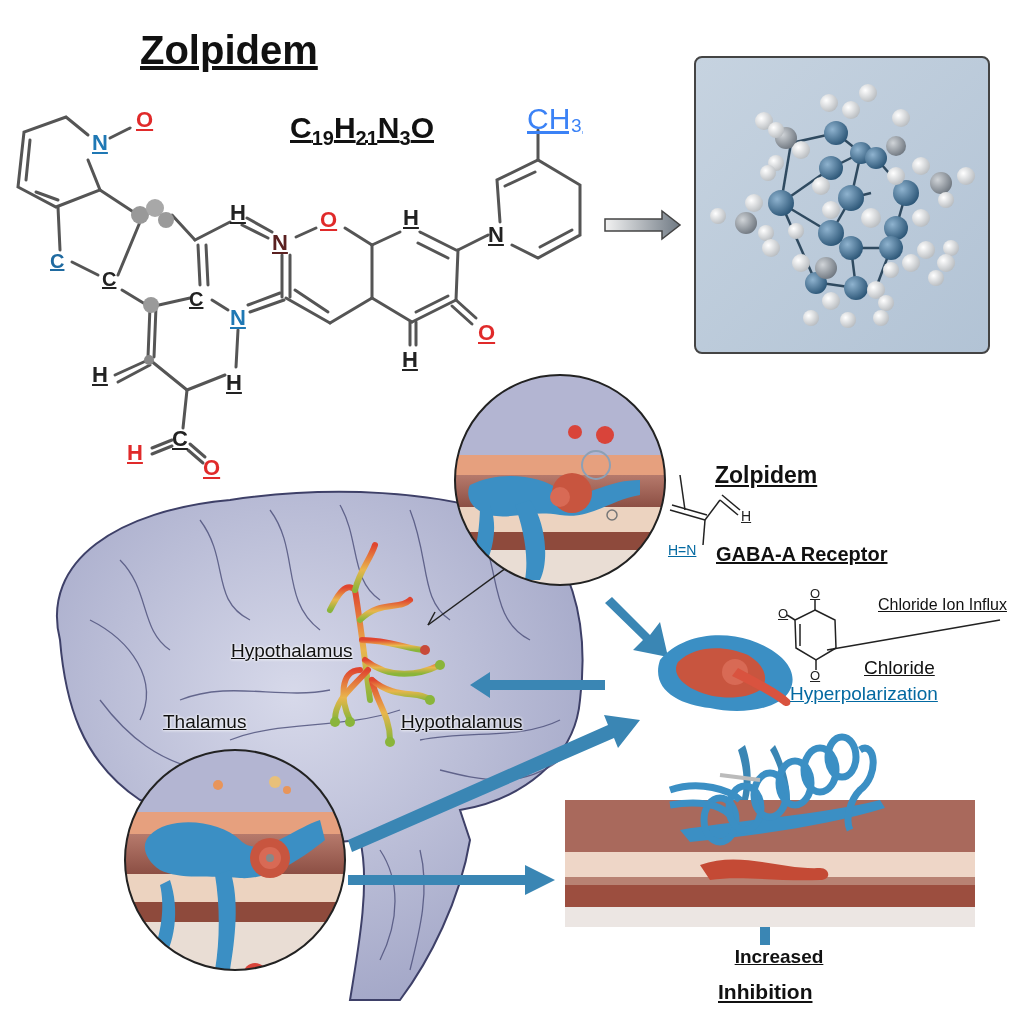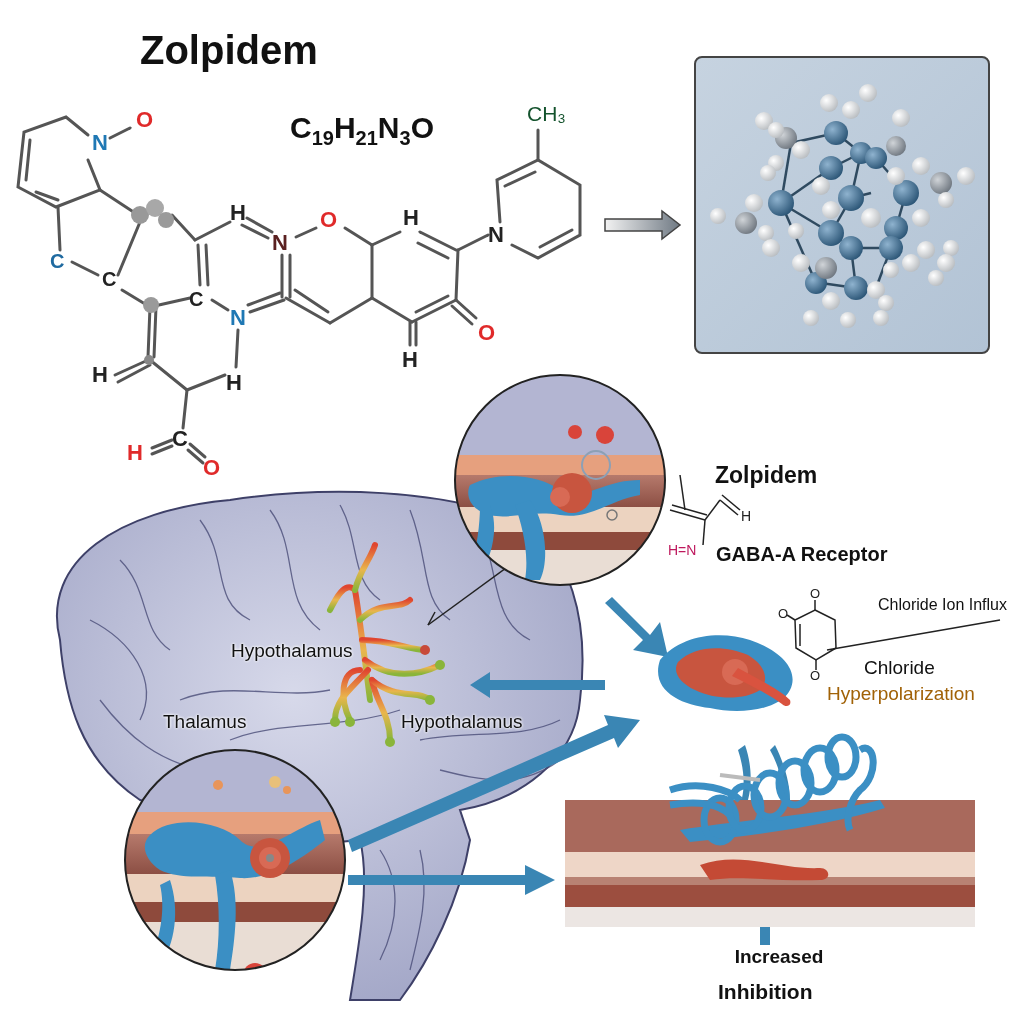--- a/index.html
+++ b/index.html
@@ -1,17 +1,17 @@
 <!DOCTYPE html>
 <html><head>
 <meta charset="utf-8">
 <style>
   html,body{margin:0;padding:0;background:#ffffff;}
   body{width:1024px;height:1024px;position:relative;overflow:hidden;font-family:"Liberation Sans",sans-serif;}
-  .abs{position:absolute;}
+  .abs{position:absolute;text-decoration:underline;}
   .title{left:140px;top:28px;font-size:40px;font-weight:bold;color:#111;}
   .formula{left:290px;top:88px;font-size:30px;font-weight:bold;color:#111;margin-top:23px;}
   .formula sub{font-size:20px;font-weight:bold;}
   .atom{font-size:22px;font-weight:bold;}
   .lbl{font-weight:bold;color:#111;}
   .brain-lbl{font-size:19px;font-weight:normal;color:#111;text-shadow:0 0 3px #fff,0 0 3px #fff;margin-left:15px;}
   .panel{left:694px;top:56px;width:292px;height:294px;border:2px solid #444;border-radius:8px;background:linear-gradient(135deg,#c6d3e0,#b2c3d5);}
   svg{position:absolute;left:0;top:0;}
 </style>
 </head>
@@ -112,21 +112,21 @@
 <span class="abs atom" style="left:230px;top:305px;color:#1f78b4">N</span>
 <span class="abs atom" style="left:92px;top:362px;color:#222">H</span>
 <span class="abs atom" style="left:226px;top:370px;color:#222">H</span>
 <span class="abs atom" style="left:127px;top:440px;color:#e02a2a">H</span>
 <span class="abs atom" style="left:172px;top:426px;color:#222">C</span>
 <span class="abs atom" style="left:203px;top:455px;color:#e02a2a">O</span>
 <span class="abs atom" style="left:403px;top:205px;color:#222">H</span>
 <span class="abs atom" style="left:402px;top:347px;color:#222">H</span>
 <span class="abs atom" style="left:478px;top:320px;color:#e02a2a">O</span>
 <span class="abs atom" style="left:488px;top:222px;color:#222">N</span>
-<span class="abs" style="left:527px;top:102px;font-size:21px;color:#14532d">CH₃</span>
+<span class="abs" style="left:527px;top:102px;font-size:30px;color:#3b82f6">CH₃</span>
 
 <div class="abs panel">
   <svg width="292" height="294">
     <defs>
       <radialGradient id="gblue" cx="0.35" cy="0.35" r="0.7">
           <stop offset="0" stop-color="#8fb3cf"></stop>
           <stop offset="1" stop-color="#2b5576"></stop>
         </radialGradient>
       <radialGradient id="gwhite" cx="0.35" cy="0.35" r="0.7">
           <stop offset="0" stop-color="#ffffff"></stop>
@@ -381,22 +381,22 @@
       <path d="M670,790 C700,780 730,790 740,800"></path>
         <path d="M670,805 C700,800 720,805 730,815"></path>
       <path d="M860,750 C875,740 880,775 860,790 C850,800 845,820 850,830"></path>
     </g>
     <path d="M720,775 L760,780" stroke="#bbb" stroke-width="4"></path>
   </g>
 </svg>
 
 <div class="abs lbl" style="left:715px;top:462px;font-size:23px">Zolpidem</div>
 <div class="abs" style="left:741px;top:508px;font-size:14px;color:#222">H</div>
-<div class="abs" style="left:668px;top:542px;font-size:14px;color:#be185d">H=N</div>
+<div class="abs" style="left:668px;top:542px;font-size:14px;color:#0369a1">H=N</div>
 <div class="abs lbl" style="left:716px;top:543px;font-size:20px">GABA-A Receptor</div>
 <div class="abs" style="left:810px;top:586px;font-size:13px;color:#222">O</div>
 <div class="abs" style="left:778px;top:606px;font-size:13px;color:#222">O</div>
 <div class="abs" style="left:810px;top:668px;font-size:13px;color:#222">O</div>
 <div class="abs" style="left:878px;top:596px;font-size:16px;color:#111">Chloride Ion Influx</div>
 <div class="abs" style="left:864px;top:657px;font-size:19px;color:#111">Chloride</div>
-<div class="abs" style="left:827px;top:683px;font-size:19px;color:#a16207">Hyperpolarization</div>
+<div class="abs" style="left:790px;top:683px;font-size:19px;color:#0369a1">Hyperpolarization</div>
 <div class="abs lbl" style="left:718px;top:946px;font-size:19px;text-align:center;width:122px">Increased</div>
 <div class="abs lbl" style="left:718px;top:980px;font-size:21px;width:122px">Inhibition</div>
 
 </body></html>

